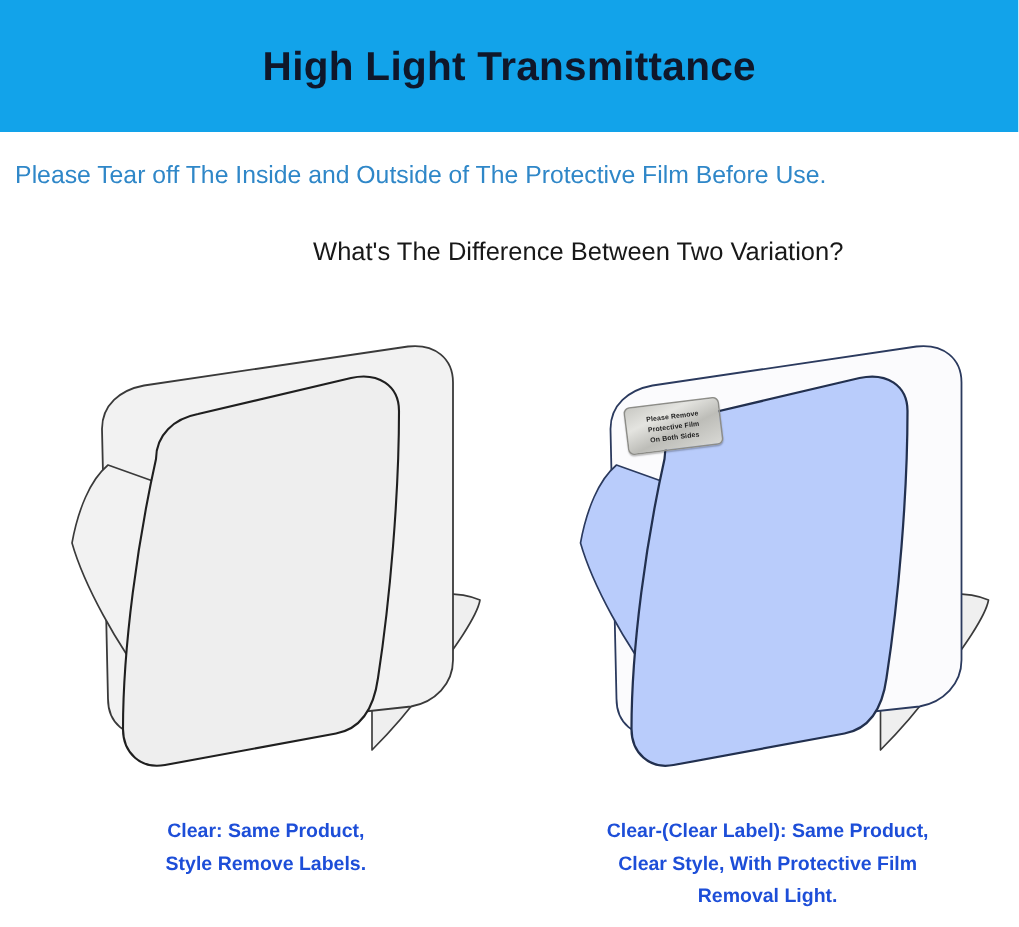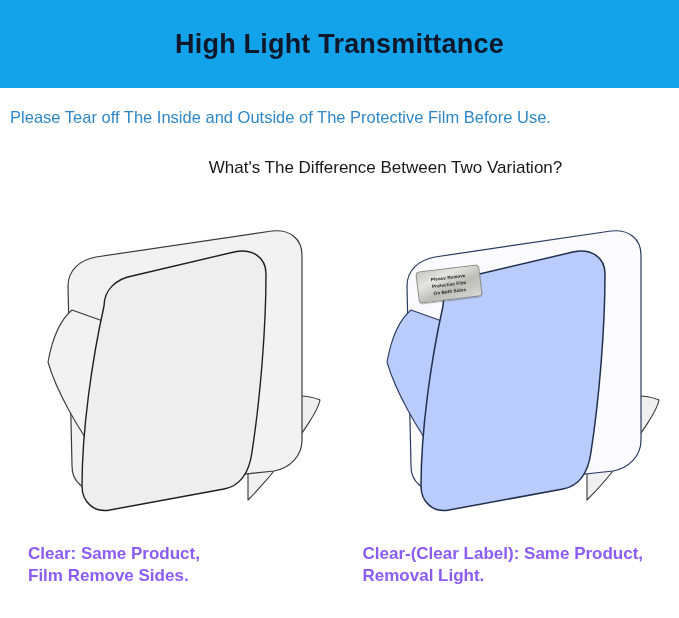--- a/index.html
+++ b/index.html
@@ -122,23 +122,23 @@
   .captions {
     position: absolute;
     left: 0;
     top: 543px;
     width: 679px;
     height: 75px;
     display: flex;
   }
   .caption {
     flex: 1 1 50%;
-    text-align: left;
-    color: #8b5cf6;
-    font-size: 17px;
+    text-align: center;
+    color: #1d4ed8;
+    font-size: 13px;
     font-weight: bold;
     line-height: 21.5px;
     font-family: "Liberation Sans", sans-serif;
   }
   .caption-left  { padding: 0 22px 0 28px; }
   .caption-right { padding: 0 18px 0 14px; }
   .caption-line { display: block; white-space: nowrap; }
 </style>
 </head>
 <body>
@@ -201,20 +201,21 @@
     <span class="sticker-line">Please Remove</span>
     <span class="sticker-line">Protective Film</span>
     <span class="sticker-line">On Both Sides</span>
   </div>
 </div>
 
 <div class="captions">
 
   <div class="caption caption-left">
     <span class="caption-line">Clear: Same Product,</span>
-    <span class="caption-line">Film Remove Sides.</span>
+    <span class="caption-line">Style Remove Labels.</span>
   </div>
 
   <div class="caption caption-right">
     <span class="caption-line">Clear-(Clear Label): Same Product,</span>
+    <span class="caption-line">Clear Style, With Protective Film</span>
     <span class="caption-line">Removal Light.</span>
   </div>
 </div>
 
 </body></html>

